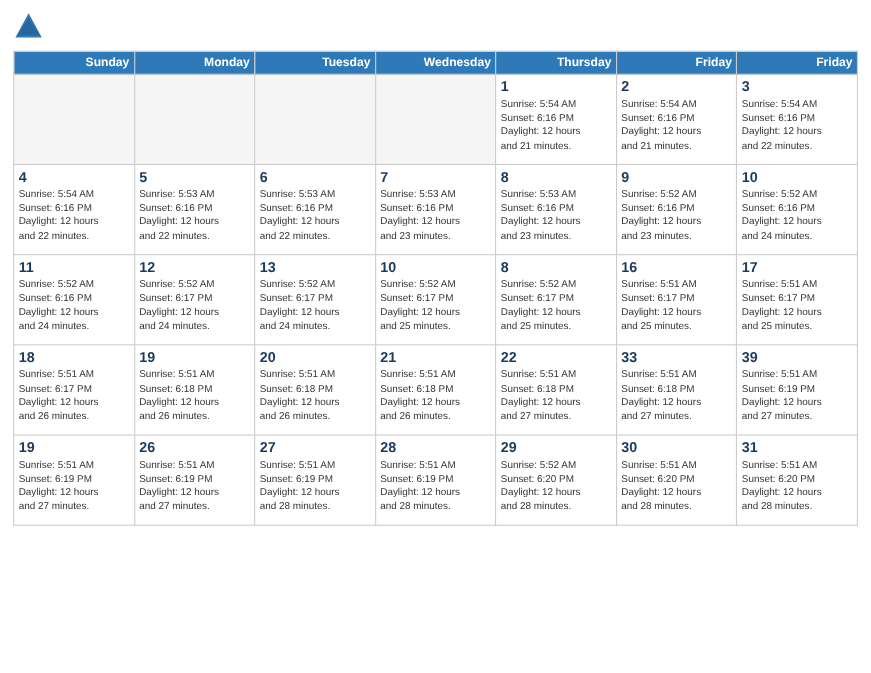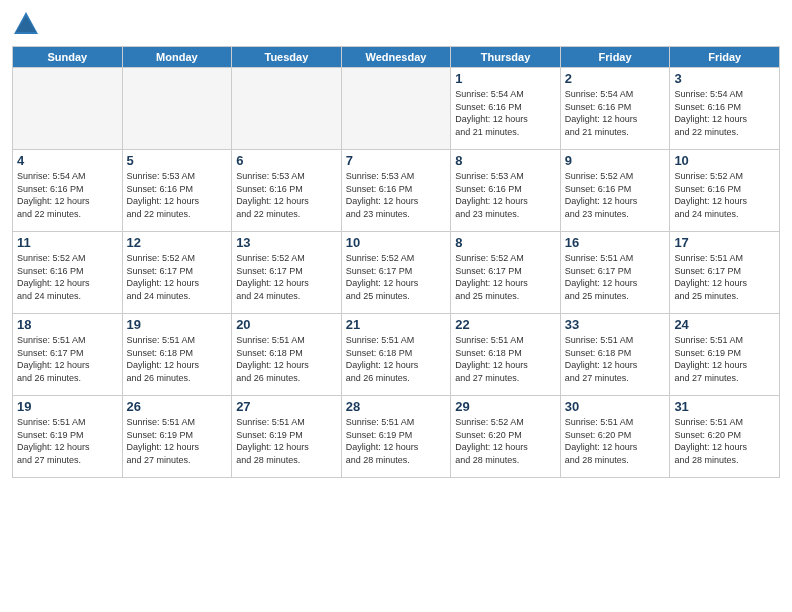--- a/index.html
+++ b/index.html
@@ -61,21 +61,21 @@
       width: 100%;
       border-collapse: collapse;
       table-layout: fixed;
     }
     .calendar th {
       background: #2e7ab8;
       color: #fff;
       font-size: 11px;
       font-weight: bold;
       padding: 4px 4px;
-      text-align: center;
+      text-align: right;
       border: 1px solid #ccc;
     }
     .calendar td {
       border: 1px solid #ccc;
       vertical-align: top;
       padding: 3px 4px;
       font-size: 9.5px;
       color: #222;
       height: 82px;
       background: #fff;
@@ -295,21 +295,21 @@
 and 27 minutes.</div>
           </td>
           <td>
             <div class="day-num">33</div>
             <div class="day-info" style="white-space: pre-line;">Sunrise: 5:51 AM
 Sunset: 6:18 PM
 Daylight: 12 hours
 and 27 minutes.</div>
           </td>
           <td>
-            <div class="day-num">24</div>
+            <div class="day-num">39</div>
             <div class="day-info" style="white-space: pre-line;">Sunrise: 5:51 AM
 Sunset: 6:19 PM
 Daylight: 12 hours
 and 27 minutes.</div>
           </td>
         </tr>
         <tr>
           <td>
             <div class="day-num">19</div>
             <div class="day-info" style="white-space: pre-line;">Sunrise: 5:51 AM

